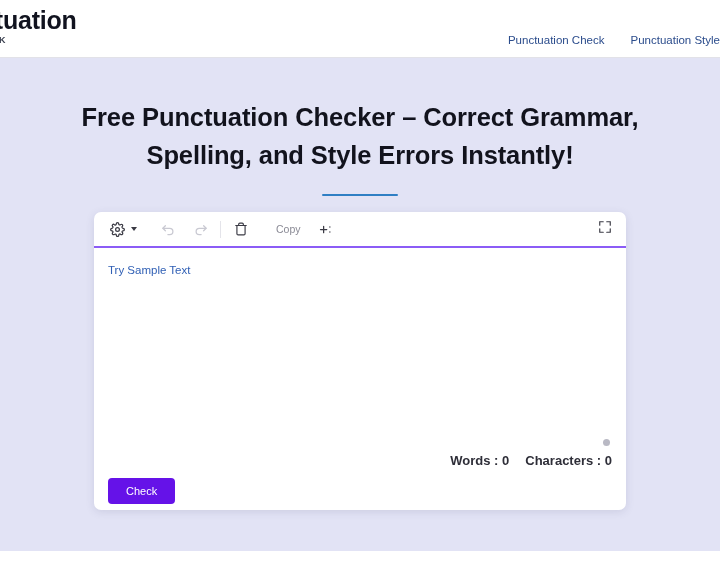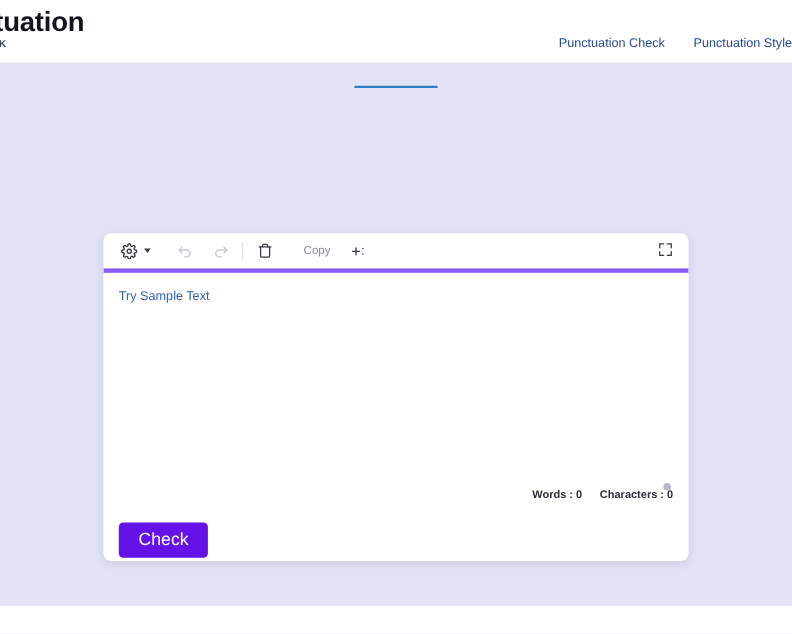--- a/index.html
+++ b/index.html
@@ -109,21 +109,21 @@
     box-shadow: 0 2px 9px rgba(60,60,110,0.13);
     box-sizing: border-box;
     overflow: hidden;
   }
 
   .editor-toolbar {
     height: 36px;
     display: flex;
     align-items: center;
     padding: 0 12px;
-    border-bottom: 4px solid #8b5cf6;
+    border-bottom: 2px solid #8b5cf6;
     box-sizing: border-box;
     position: relative;
   }
   .tb-group { display: flex; align-items: center; }
   .tb-btn {
     display: inline-flex;
     align-items: center;
     justify-content: center;
     height: 22px;
     min-width: 22px;
@@ -182,43 +182,43 @@
     right: 16px;
     bottom: 26px;
     width: 7px;
     height: 7px;
     border-radius: 50%;
     background: #b9b9c4;
   }
   .counters {
     position: absolute;
     right: 14px;
-    bottom: 16px;
+    bottom: 4px;
     display: flex;
     gap: 16px;
-    font-size: 10px;
+    font-size: 13px;
     font-weight: bold;
     color: #2e2e38;
     white-space: nowrap;
   }
 
   .editor-footer {
     height: 38px;
     padding: 0 14px;
     display: flex;
     align-items: center;
     box-sizing: border-box;
   }
   .check-button {
     background: #6512e8;
     color: #ffffff;
     border: none;
     border-radius: 4px;
     font-family: "Liberation Sans", sans-serif;
-    font-size: 16px;
+    font-size: 11px;
     padding: 7px 18px;
     cursor: pointer;
   }
 
   svg { display: block; }
 </style>
 </head>
 <body>
 
 <div class="site-header">
@@ -227,20 +227,24 @@
     <span class="brand-sub">E C K</span>
   </div>
   <nav class="main-nav">
     <a class="nav-link">Punctuation Check</a>
     <a class="nav-link">Punctuation Style</a>
   </nav>
 </div>
 
 <div class="hero">
 
+  <h1 class="page-title">
+    <span class="title-line">Free Punctuation Checker – Correct Grammar,</span>
+    <span class="title-line">Spelling, and Style Errors Instantly!</span>
+  </h1>
   <div class="title-divider"></div>
 
   <div class="editor-card">
 
     <div class="editor-toolbar">
 
       <div class="tb-group">
         <span class="tb-btn">
           <svg width="15" height="15" viewBox="0 0 24 24" fill="none" stroke="#3a3a44" stroke-width="2">
             <circle cx="12" cy="12" r="3"></circle>

